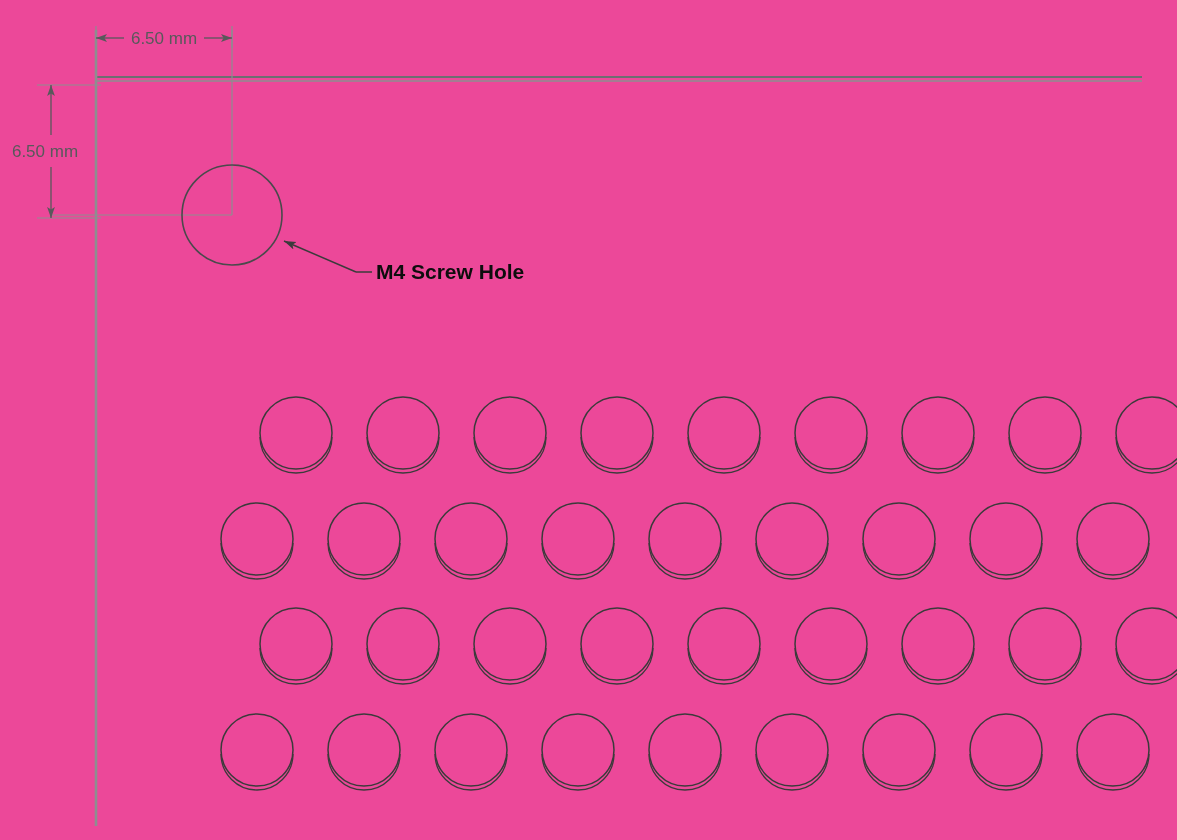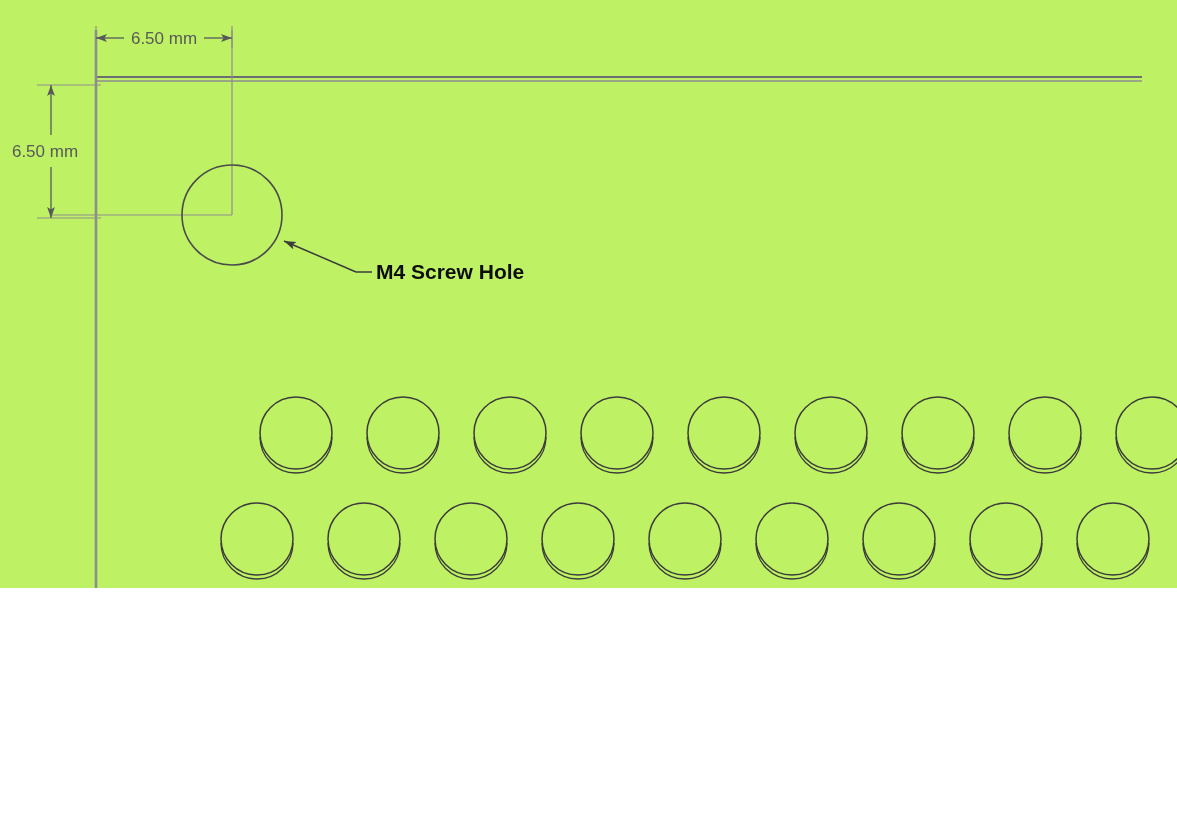--- a/index.html
+++ b/index.html
@@ -3,22 +3,22 @@
 <meta charset="utf-8">
 <style>
   html, body {
     margin: 0;
     padding: 0;
     background: #ffffff;
   }
   #drawing-root {
     position: relative;
     width: 1177px;
-    height: 588px;
-    background: #bef264;
+    height: 840px;
+    background: #ec4899;
     overflow: hidden;
     font-family: "Liberation Sans", sans-serif;
   }
   #drawing-svg {
     position: absolute;
     top: 0;
     left: 0;
     width: 1177px;
     height: 840px;
     display: block;

